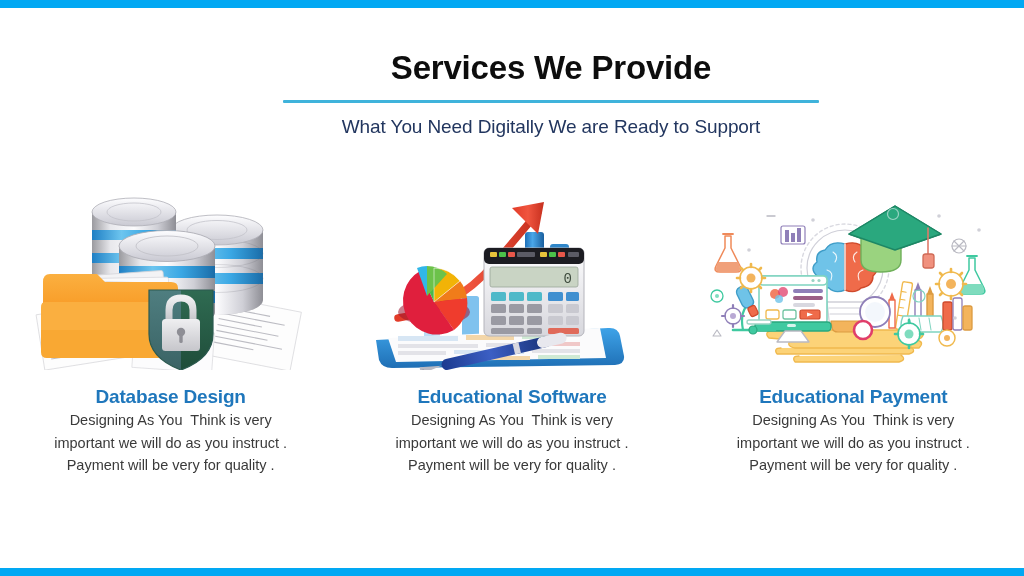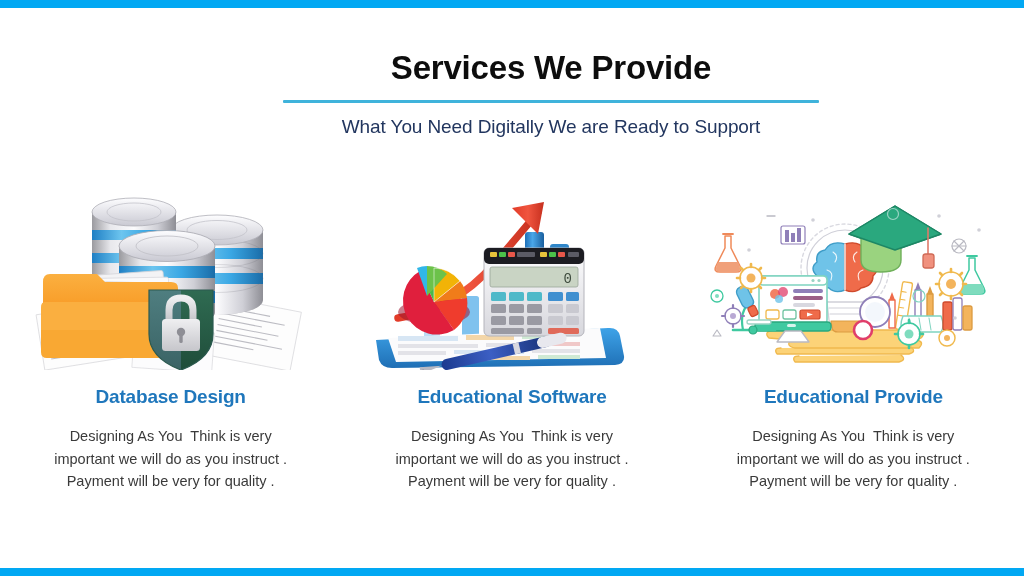--- a/index.html
+++ b/index.html
@@ -92,21 +92,20 @@
     font-weight: bold;
     color: #1F77BC;
     margin-top: 15px;
     line-height: 24px;
     letter-spacing: -0.2px;
   }
   .card-body {
     font-size: 14.5px;
     color: #3a3a3a;
     line-height: 22.5px;
-    margin-top: 16px;
     text-align: center;
     width: 290px;
   }
   .card-body .ln { display: block; white-space: pre; }
 </style>
 </head>
 <body>
 
 <div id="slide">
 
@@ -592,21 +591,21 @@
               <circle cx="236" cy="26" r="1.8" fill="#d0d0d8"></circle>
               <circle cx="110" cy="30" r="1.8" fill="#d0d0d8"></circle>
               <circle cx="252" cy="128" r="1.8" fill="#d0d0d8"></circle>
               <circle cx="46" cy="60" r="1.8" fill="#d0d0d8"></circle>
             </g>
 
           </g>
         </svg>
       </div>
 
-      <div class="card-title">Educational Provide</div>
+      <div class="card-title">Educational Payment</div>
       <div class="card-body">
         <span class="ln">Designing As You  Think is very</span>
         <span class="ln">important we will do as you instruct .</span>
         <span class="ln">Payment will be very for quality .</span>
       </div>
     </div>
 
   </div>
 
   <div class="accent-bar bottom"></div>

